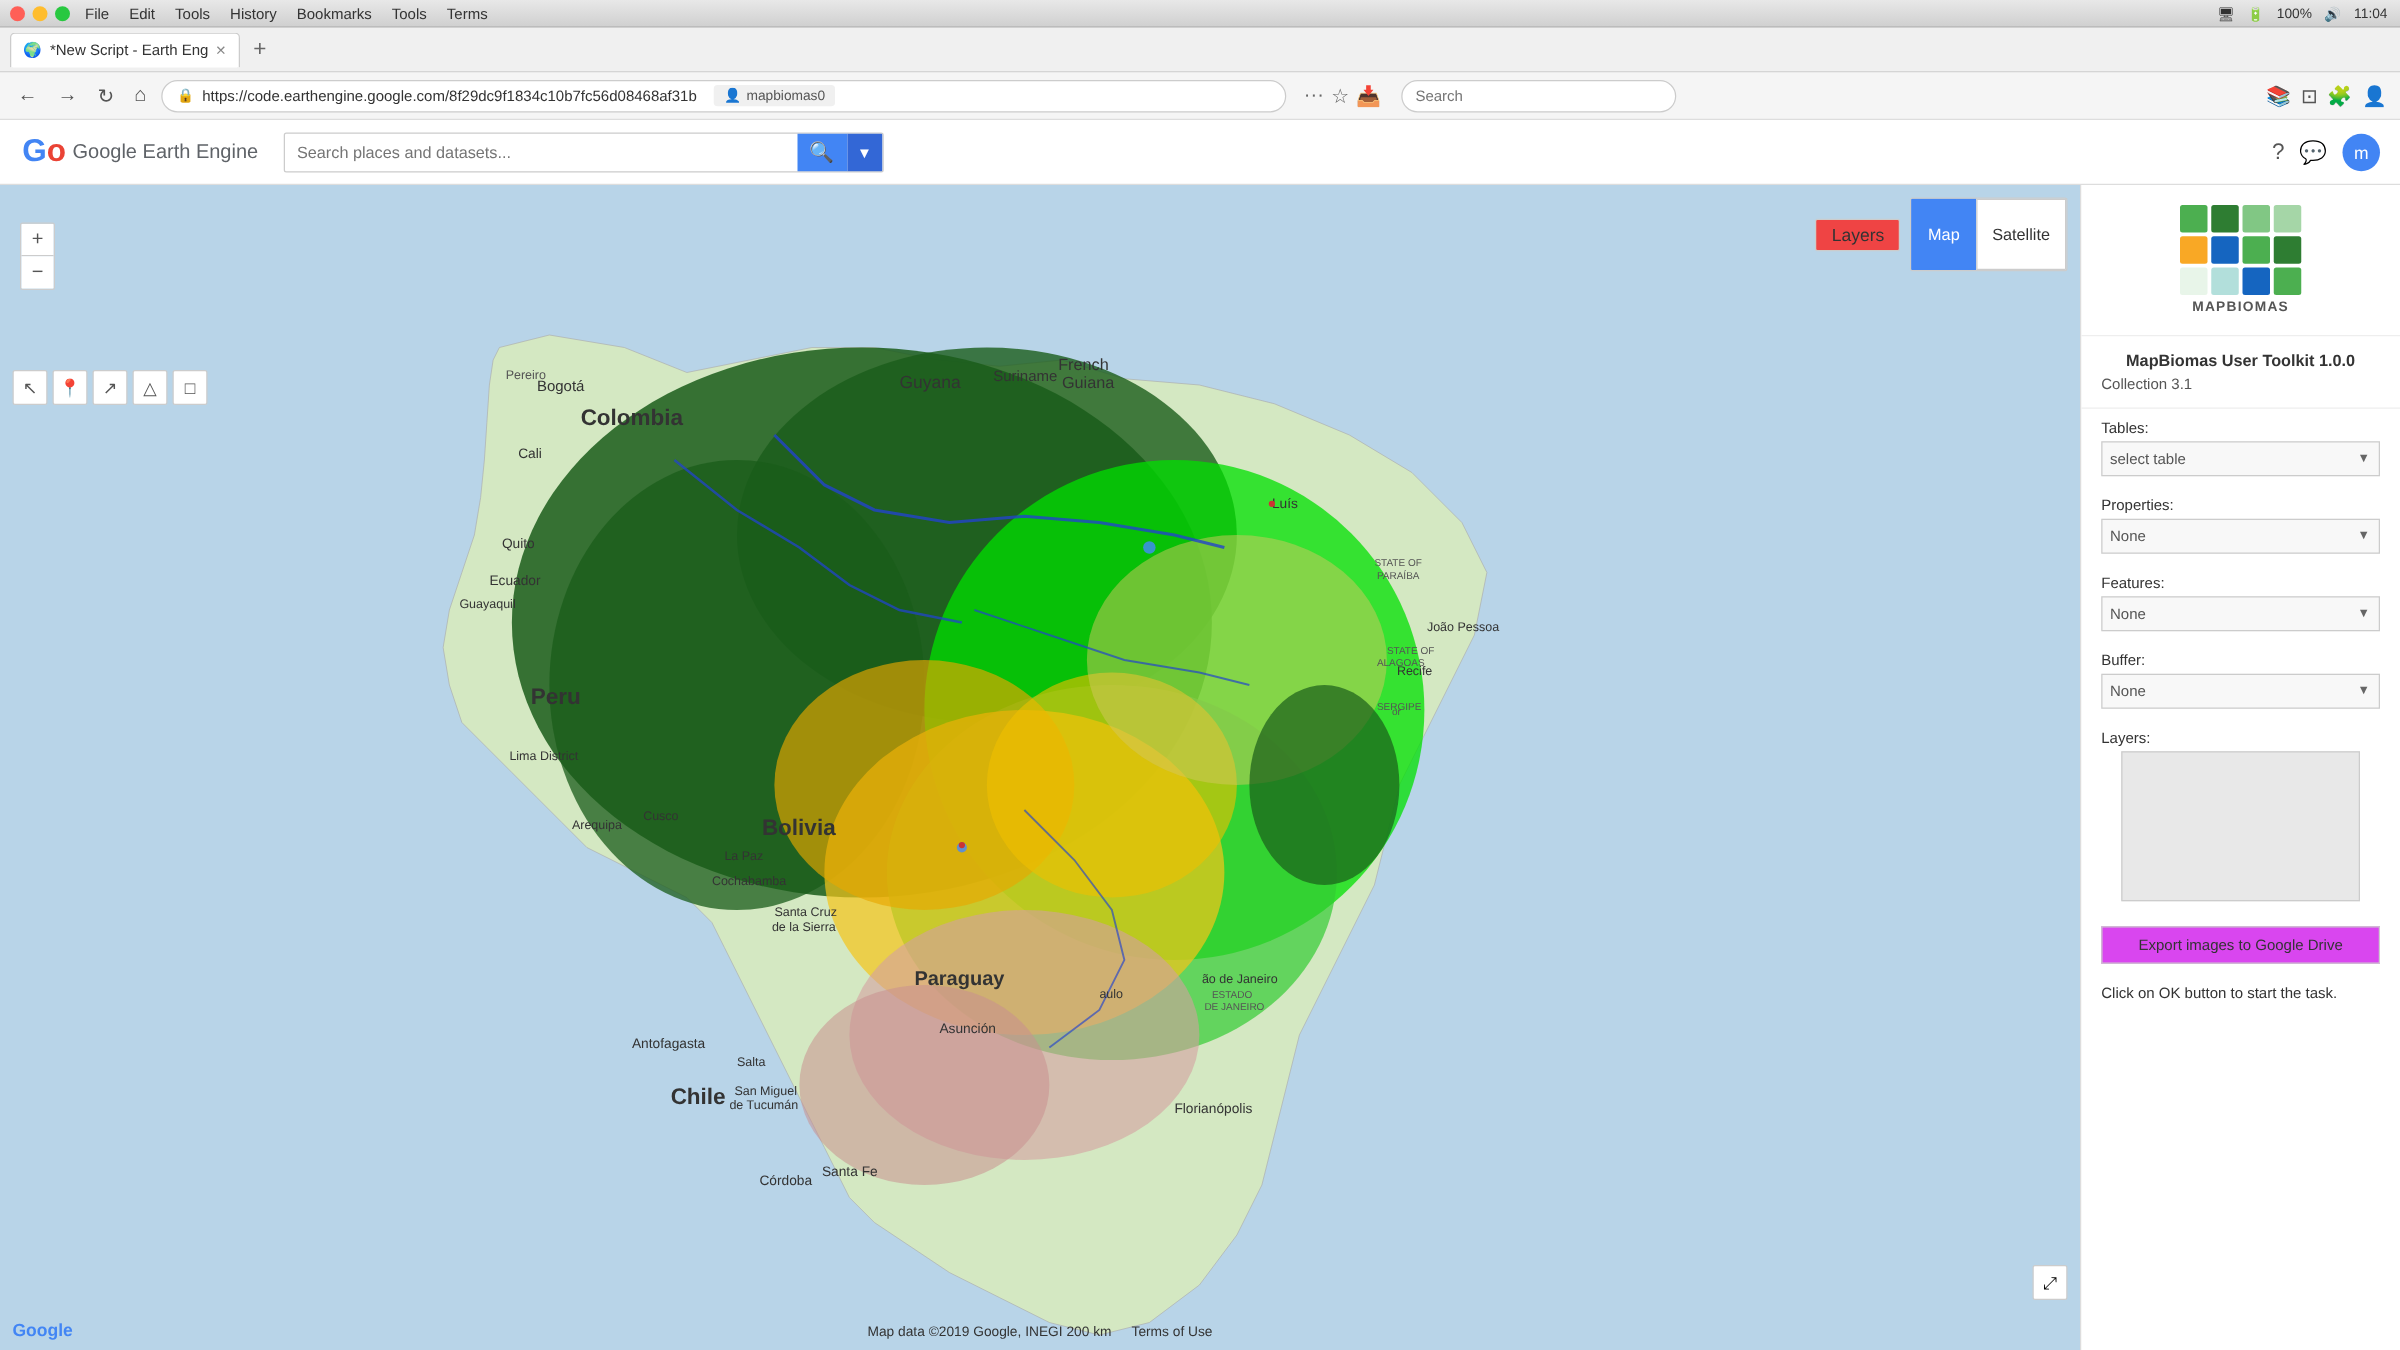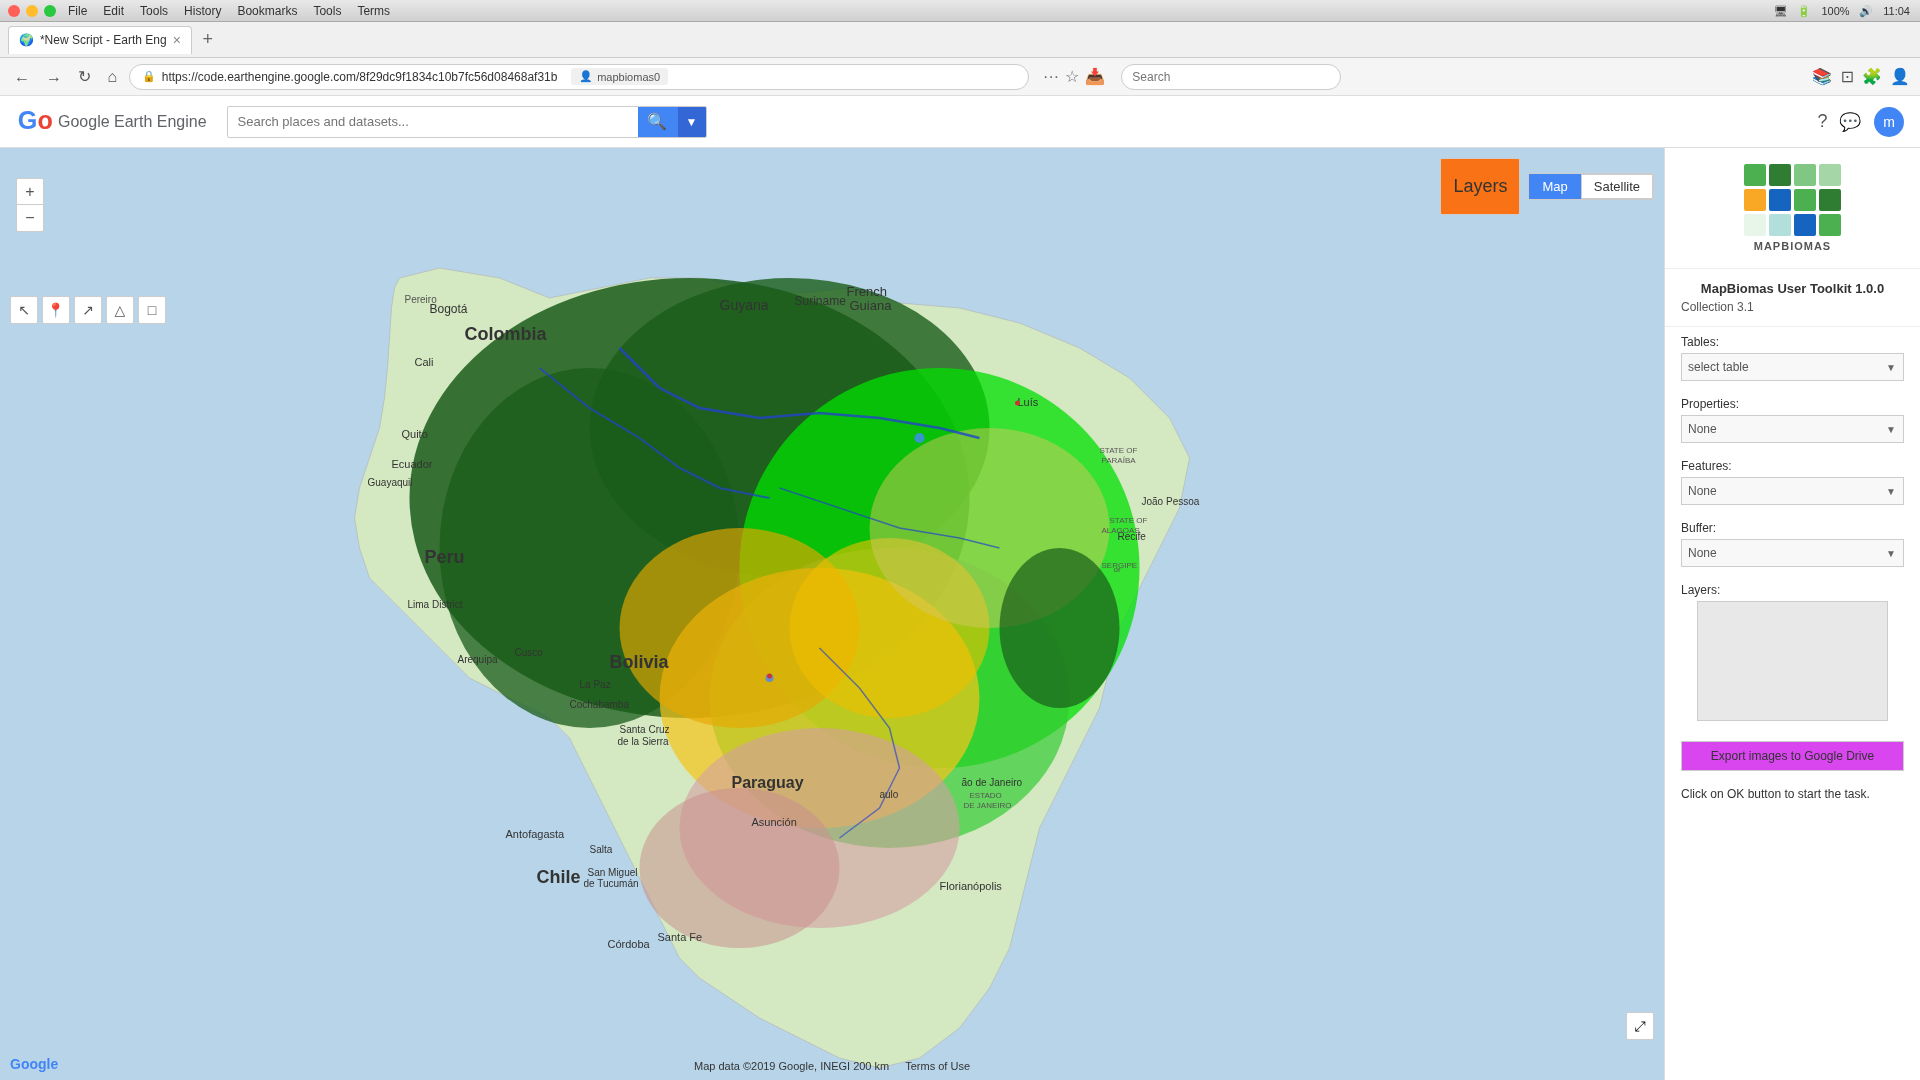--- a/index.html
+++ b/index.html
@@ -181,25 +181,25 @@
     .map-top-controls {
       position: absolute;
       top: 10px;
       right: 10px;
       display: flex;
       align-items: center;
       gap: 8px;
       z-index: 10;
     }
     .layers-btn {
-      background: #f97316; border: 1px solid #ccc; border-radius: 2px; padding: 17px 12px;
-      font-size: 18px; cursor: pointer; color: #333;
+      background: #ef4444; border: 1px solid #ccc; border-radius: 2px; padding: 4px 12px;
+      font-size: 14px; cursor: pointer; color: #333;
     }
     .map-type-btn {
-      background: #fff; border: 1px solid #ccc; padding: 4px 12px;
+      background: #fff; border: 1px solid #ccc; padding: 20px 12px;
       font-size: 13px; cursor: pointer; color: #333;
     }
     .map-type-btn.active { background: #4285f4; color: #fff; border-color: #4285f4; }
     .map-type-group { display: flex; border: 1px solid #ccc; border-radius: 2px; overflow: hidden; }
 
     
     .fullscreen-btn {
       position: absolute;
       bottom: 40px;
       right: 10px;

